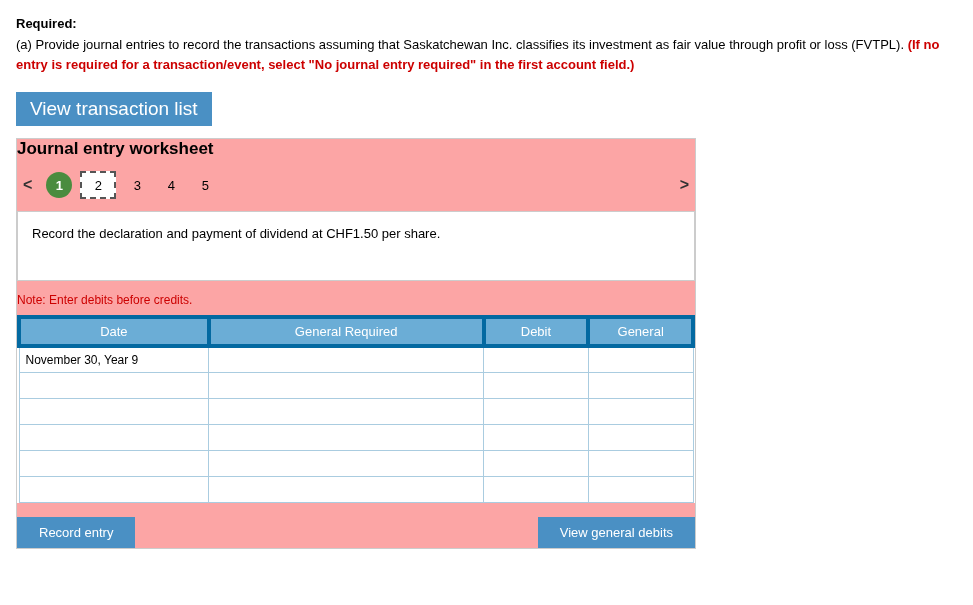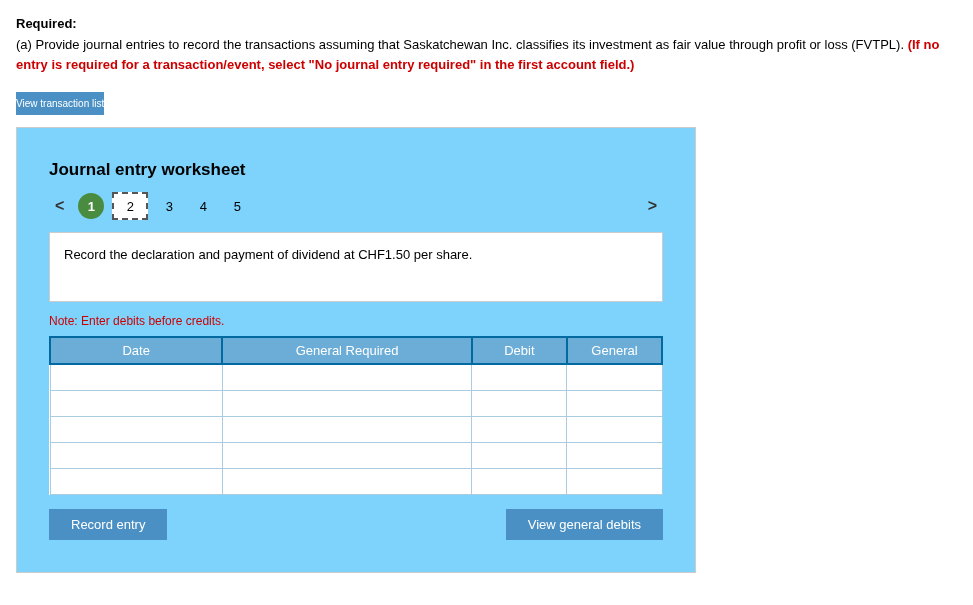--- a/index.html
+++ b/index.html
@@ -21,30 +21,30 @@
       line-height: 1.5;
     }
     .bold-red {
       color: #cc0000;
       font-weight: bold;
     }
     .view-transaction-btn {
       background-color: #4a90c4;
       color: #fff;
       border: none;
-      padding: 6px 0;
-      cursor: pointer;
-      font-size: 10px;
+      padding: 6px 14px;
+      cursor: pointer;
+      font-size: 19px;
       margin: 14px 0 12px 0;
       display: inline-block;
     }
     .worksheet-container {
       border: 1px solid #ccc;
-      background: #7dd3fc;
-      padding: 32px;
+      background: #fca5a5;
+      padding: 0;
       width: 680px;
     }
     .worksheet-title {
       font-size: 17px;
       font-weight: bold;
       margin-bottom: 12px;
     }
     .tabs-row {
       display: flex;
       align-items: center;
@@ -112,21 +112,21 @@
       margin-top: 12px;
     }
     table {
       width: 100%;
       border-collapse: collapse;
       background: #fff;
     }
     thead tr th {
       background: #6badd6;
       color: #fff;
-      border: 2px solid #0369a1;
+      border: 4px solid #0369a1;
       padding: 5px 8px;
       text-align: center;
       font-weight: normal;
       font-size: 13px;
     }
     tbody tr td {
       border: 1px solid #aacce0;
       height: 26px;
       padding: 0;
     }
@@ -217,20 +217,26 @@
   <table>
     <thead>
       <tr>
         <th class="col-date">Date</th>
         <th class="col-journal">General Required</th>
         <th class="col-debit">Debit</th>
         <th class="col-credit">General</th>
       </tr>
     </thead>
     <tbody id="table-body">
+    <tr>
+          <td class="col-date"><input type="text" value="November 30, Year 9" style=""></td>
+          <td class="col-journal"><input type="text" style=""></td>
+          <td class="col-debit"><input type="text" style=""></td>
+          <td class="col-credit"><input type="text" style=""></td>
+        </tr>
         <tr>
           <td class="col-date"><input type="text" style=""></td>
           <td class="col-journal"><input type="text" style=""></td>
           <td class="col-debit"><input type="text" style=""></td>
           <td class="col-credit"><input type="text" style=""></td>
         </tr>
         <tr>
           <td class="col-date"><input type="text" style=""></td>
           <td class="col-journal"><input type="text" style=""></td>
           <td class="col-debit"><input type="text" style=""></td>

